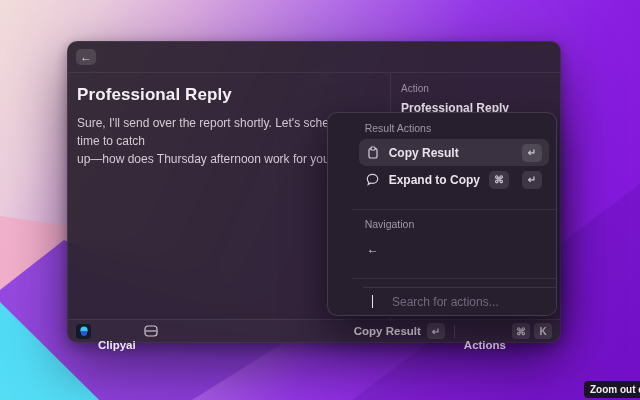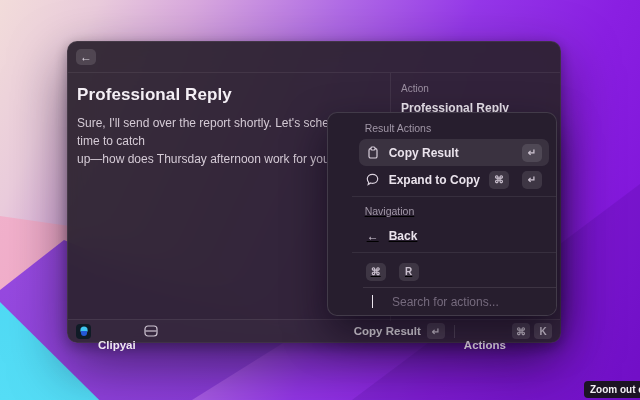--- a/index.html
+++ b/index.html
@@ -49,21 +49,21 @@
     color:#d6cdd9; font-size:10px; font-weight:600; display:flex; align-items:center; justify-content:center; }
   .sb-sep { width:1px; height:13px; background:rgba(255,255,255,0.16); margin:0 9px; }
   .sb-actions-label { font-size:11.5px; font-weight:600; color:#ddd4df; margin-right:6px;margin-top:28px; }
   .kbd + .kbd { margin-left:4px; }
 
   
   .popup { position:absolute; left:327px; top:112px; width:230px; height:204px;
     border-radius:10px; background:#271e2e; border:1px solid rgba(255,255,255,0.13);
     box-shadow:0 18px 40px rgba(10,4,20,0.6); display:flex; flex-direction:column; overflow:hidden;align-items:flex-end; }
   .menu-list { flex:1; overflow:hidden; padding:6px 7px 0; }
-  .menu-section + .menu-section { margin:3px -7px 0; padding:5px 7px 0; border-top:1px solid rgba(255,255,255,0.08);text-decoration:underline; }
+  .menu-section + .menu-section { margin:16px -7px 0; padding:5px 7px 0; border-top:1px solid rgba(255,255,255,0.08); }
   .sec-title { font-size:10.5px; color:#a197a7; font-weight:500; padding:3px 6px 5px; }
   .menu-row { height:27px; border-radius:7px; display:flex; align-items:center; gap:9px;
     padding:0 7px; color:#eae3ec; font-size:12px; font-weight:600; cursor:default; }
   .menu-row.selected { background:rgba(255,255,255,0.09); }
   .row-icon { width:14px; display:flex; align-items:center; justify-content:center; color:#d9d0dc; font-size:12px; }
   .row-label { flex:1; }
   .menu-row .kbd { height:18px; min-width:20px; border-radius:5px; background:rgba(255,255,255,0.11); color:#c9bfcd; }
   .menu-footer { height:28px; border-top:1px solid rgba(255,255,255,0.10); background:#271e2e;
     display:flex; align-items:center; padding:0 9px;gap:17px; }
   .caret { width:1px; height:13px; background:#ece6ee; margin-right:2px; }
@@ -159,21 +159,20 @@
           <span class="row-label">Expand to Copy</span>
           <span class="kbd">⌘</span>
           <span class="kbd">↵</span>
         </div>
       </div>
 
       <div class="menu-section">
         <div class="sec-title">Navigation</div>
         <div class="menu-row">
           <span class="row-icon">←</span>
-          <span class="row-label">Back</span>
         </div>
       </div>
 
       <div class="menu-section">
         <div class="menu-row">
 
           <span class="kbd">⌘</span>
           <span class="kbd">R</span>
         </div>
       </div>

